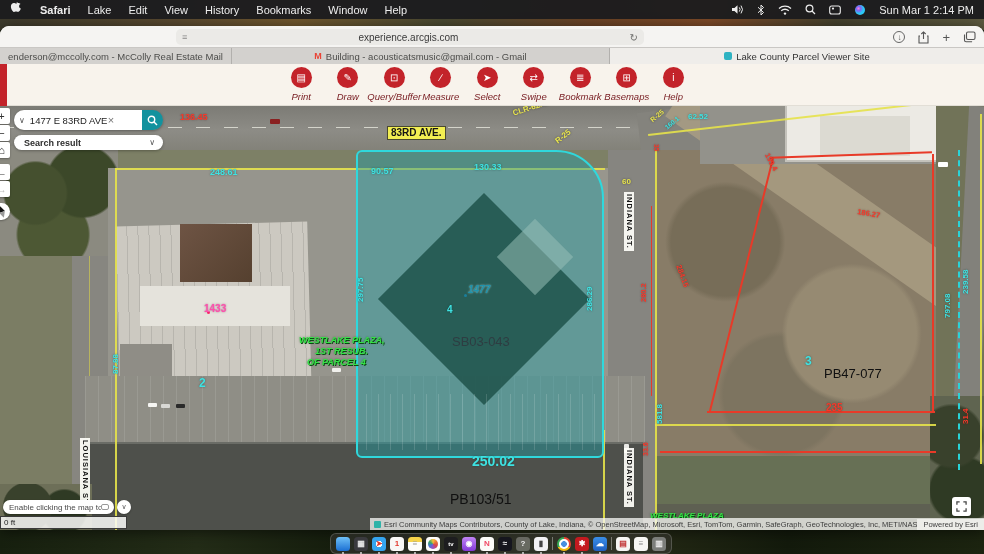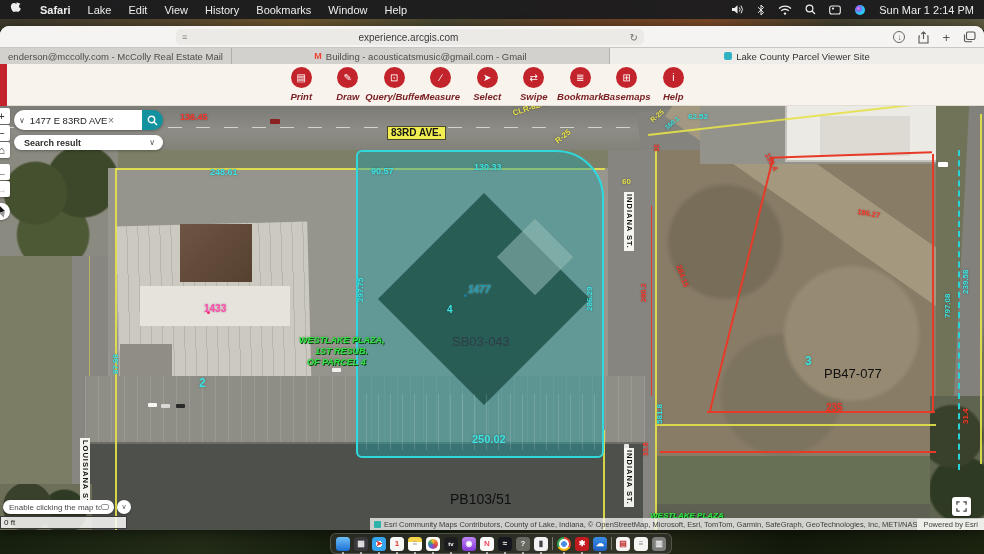--- a/index.html
+++ b/index.html
@@ -44,21 +44,21 @@
   .gmail-m{color:#ea4335;font-weight:bold;font-size:9px}
   .site-ico{width:8px;height:8px;background:#2fb3c2;border-radius:2px;display:inline-block}
 
   
   #appbar{position:relative;height:42px;background:#f8f3ec;border-bottom:1px solid #e2ded6}
   #appbar-red-edge{position:absolute;left:0;top:0;width:7px;height:42px;background:#c3232a}
   #appbar-buttons{position:absolute;left:278px;top:3px;display:flex}
   .ab-btn{width:46.5px;display:flex;flex-direction:column;align-items:center;cursor:pointer}
   .ab-circle{width:21px;height:21px;border-radius:50%;background:#c3232a;color:#fff;display:flex;
     align-items:center;justify-content:center;font-size:10px;line-height:1}
-  .ab-label{margin-top:3px;font-size:9.5px;font-weight:bold;font-style:italic;color:#7a2025;white-space:nowrap}
+  .ab-label{margin-top:3px;font-size:9.5px;font-weight:normal;font-style:italic;color:#7a2025;white-space:nowrap}
 
   
   #map{position:relative;width:984px;height:424px;background:#98968d;overflow:hidden}
   .shape{position:absolute}
   .lbl{position:absolute;font-weight:bold;white-space:nowrap;z-index:5;line-height:1}
   .c-red{color:#f5392b;text-shadow:0 0 2px rgba(60,0,0,.45)}
   .c-cyan{color:#3fe2e2;text-shadow:0 0 2px rgba(0,45,45,.55)}
   .c-yellow{color:#e9e54e;text-shadow:0 0 2px rgba(0,0,0,.5)}
   .c-green{color:#35e246;font-style:italic;text-shadow:1px 1px 0 #0a4a14,0 0 2px rgba(0,60,0,.5)}
   .c-pink{color:#ff4fae;text-shadow:0 0 2px rgba(110,0,60,.5)}
@@ -365,21 +365,21 @@
         <span class="lbl c-cyan" style="left: 805px; top: 249px; font-size: 12px;">3</span>
         <span class="lbl c-green" style="left: 299px; top: 230px; font-size: 9px;">WESTLAKE PLAZA,</span>
         <span class="lbl c-green" style="left: 315px; top: 241px; font-size: 9px;">1ST RESUB.</span>
         <span class="lbl c-green" style="left: 307px; top: 252px; font-size: 9px;">OF PARCEL 4</span>
         <span class="lbl c-dark" style="left: 452px; top: 229px; font-size: 13px;">SB03-043</span>
         <span class="lbl c-black" style="left: 824px; top: 237px; font-size: 13px; margin-top: 24px;">PB47-077</span>
         <span class="lbl c-black" style="left: 450px; top: 386px; font-size: 14px;">PB103/51</span>
         <span class="lbl c-cyan" style="left: 357px; top: 196px; font-size: 8px; transform: rotate(-90deg); transform-origin: left top;">297.75</span>
         <span class="lbl c-cyan" style="left: 586px; top: 205px; font-size: 8px; transform: rotate(-90deg); transform-origin: left top;">286.29</span>
         <span class="lbl c-cyan" style="left: 112px; top: 268px; font-size: 8px; transform: rotate(-90deg); transform-origin: left top;">87.88</span>
-        <span class="lbl c-cyan" style="left: 452px; top: 328px; font-size: 11px; padding-left: 20px;">250.02</span>
+        <span class="lbl c-cyan" style="left: 452px; top: 348px; font-size: 14px; padding-left: 20px;">250.02</span>
         <span class="lbl c-cyan" style="left: 962px; top: 188px; font-size: 8px; transform: rotate(-90deg); transform-origin: left top;">239.58</span>
         <span class="lbl c-cyan" style="left: 944px; top: 212px; font-size: 8px; transform: rotate(-90deg); transform-origin: left top;">797.08</span>
         <span class="lbl c-red" style="left: 962px; top: 318px; font-size: 8px; transform: rotate(-90deg); transform-origin: left top;">31.4</span>
         <span class="lbl c-cyan" style="left: 656px; top: 318px; font-size: 8px; transform: rotate(-90deg); transform-origin: left top;">581.8</span>
         <span class="lbl c-red" style="left: 642px; top: 350px; font-size: 7px; transform: rotate(-90deg); transform-origin: left top;">33.6</span>
         <span class="lbl c-red" style="left: 826px; top: 297px; font-size: 10px;">235</span>
         <span class="lbl c-red" style="left: 682px; top: 158px; font-size: 7.5px; transform: rotate(70deg); transform-origin: left top;">284.15</span>
         <span class="lbl c-red" style="left: 640px; top: 196px; font-size: 7.5px; transform: rotate(-90deg); transform-origin: left top;">280.2</span>
         <span class="lbl c-street" style="left: 624px; top: 86px; font-size: 7.5px;">INDIANA ST.</span>
         <span class="lbl c-street" style="left: 624px; top: 342px; font-size: 7.5px;">INDIANA ST.</span>

